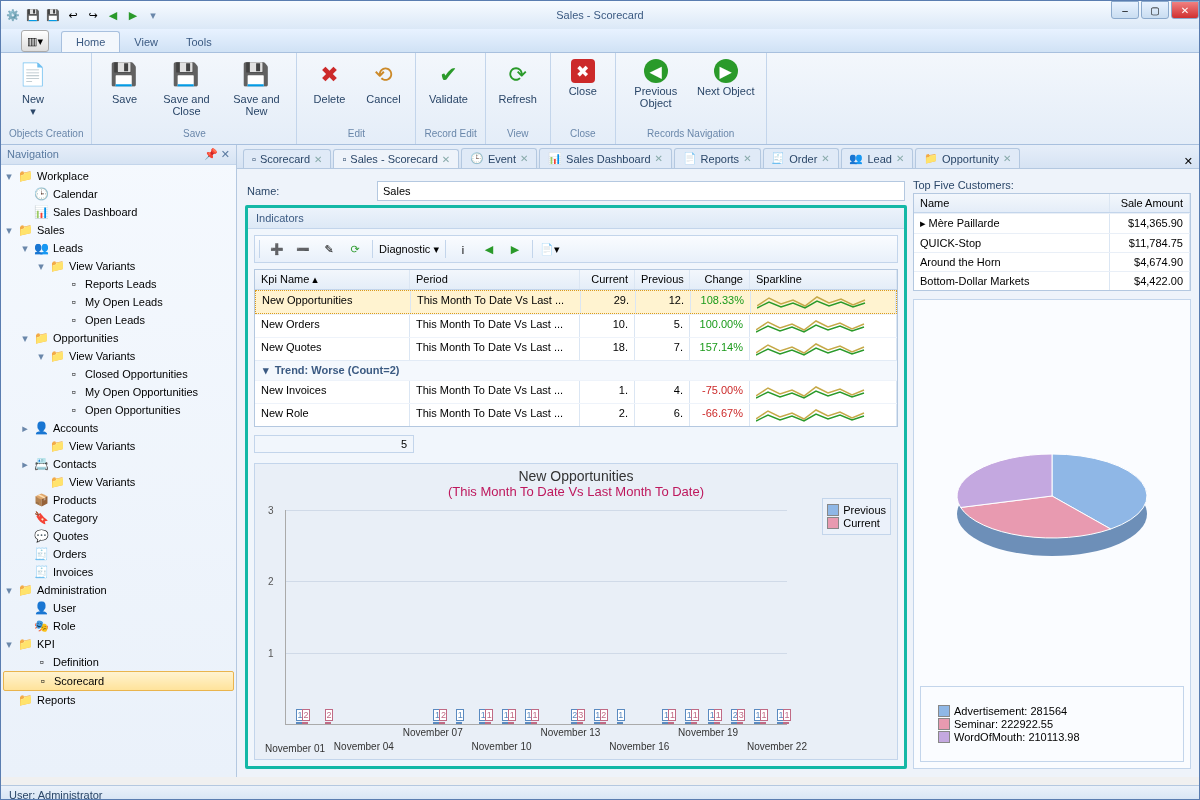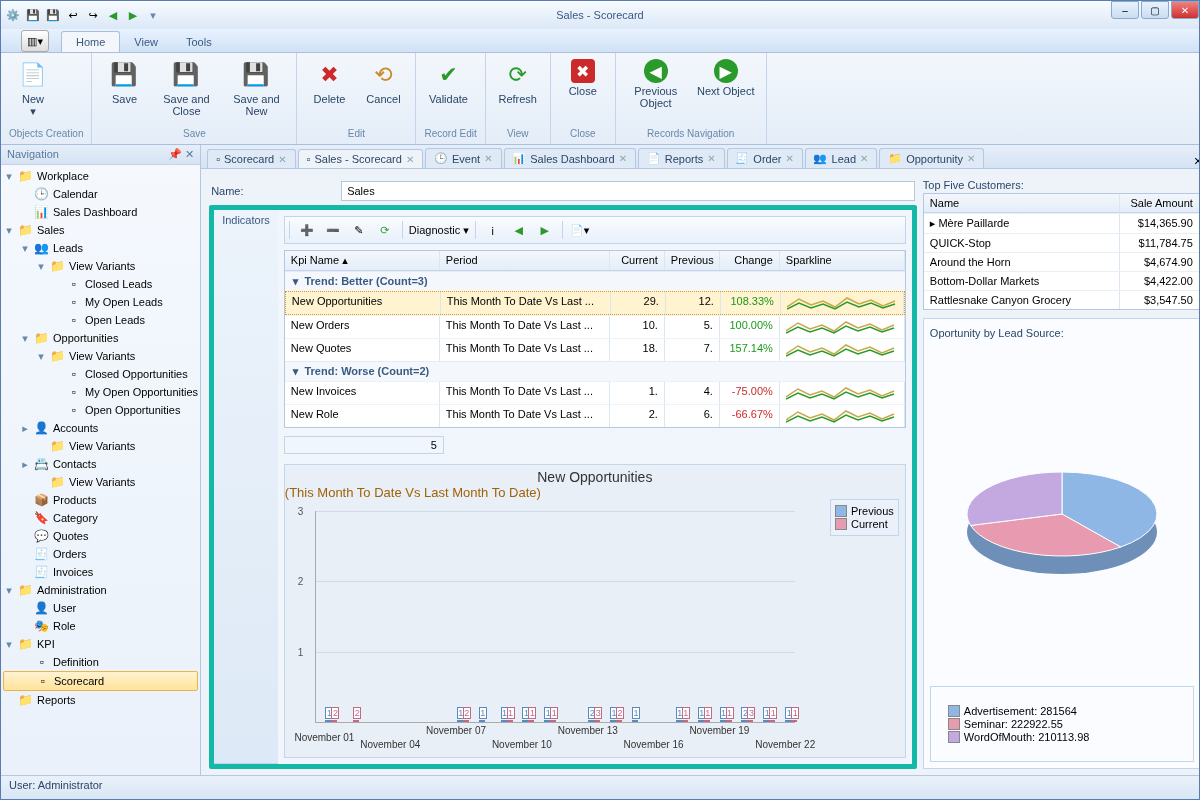--- a/index.html
+++ b/index.html
@@ -36,61 +36,61 @@
 .doctabs { height:24px; display:flex; align-items:flex-end; padding:0 6px; gap:2px; background:linear-gradient(#e6eef9,#d6e3f3); border-bottom:1px solid #b4c8e0; overflow:hidden;}
 .dtab { display:flex; align-items:center; gap:4px; padding:3px 8px; background:#e0eaf7; border:1px solid #b4c8e0; border-bottom:none; border-radius:3px 3px 0 0; color:#2a4668;}
 .dtab.active { background:#eef3fa; }
 .dtab .cls { color:#8aa; font-size:10px;}
 .content { flex:1; display:flex; gap:6px; padding:8px; overflow:hidden;}
 .left-col { flex:1; display:flex; flex-direction:column; min-width:0;}
 .right-col { width:278px; display:flex; flex-direction:column; gap:8px;}
 .field-row { display:flex; align-items:center; gap:10px; padding:4px 2px;}
 .field-row label{ width:120px; color:#2a4668;}
 .field-row input{ flex:1; border:1px solid #b4c8e0; padding:3px 5px; background:#fff;}
-.groupbox { border:5px solid #14b8a6; background:#f1f6fc; border-radius:2px; display:flex;flex-direction:row;}
+.groupbox { border:3px solid #14b8a6; background:#f1f6fc; border-radius:2px; display:flex;flex-direction:column;}
 .groupbox>.gh { padding:4px 8px; color:#3b5a82; background:linear-gradient(#ecf3fb,#dde9f6); border-bottom:1px solid #c3d5eb;}
 .indicators-body { flex:1; padding:6px; display:flex; flex-direction:column; gap:6px; overflow:hidden;}
 .toolbar { display:flex; gap:4px; align-items:center; padding:2px; background:linear-gradient(#fafcff,#e8f0fa); border:1px solid #c3d5eb;}
 .tbtn{width:22px;height:22px;border:1px solid transparent;border-radius:2px;display:flex;align-items:center;justify-content:center;}
 .tsep{width:1px;height:18px;background:#c3d5eb;margin:0 2px;}
 .grid { border:1px solid #b4c8e0; background:#fff; flex:0 0 auto;}
 .ghdr { display:flex; background:linear-gradient(#f3f7fc,#e4edf8); border-bottom:1px solid #c3d5eb;}
 .gcell{ padding:3px 6px; border-right:1px solid #dbe6f3;}
 .grp-hdr { padding:3px 8px; background:linear-gradient(#fafcff,#eef4fb); border:1px solid #c3d5eb; margin:4px 4px 0 4px; color:#3b5a82;}
 .grouprow { padding:3px 8px; background:#f4f8fd; color:#3b5a82; font-weight:600; border-top:1px solid #e2ebf6;}
 .grow { display:flex; border-top:1px solid #eef3fa;}
 .grow.sel { background:#fff3d0; border:1px dotted #d99a1e;}
 .c-name{width:155px}.c-per{width:170px}.c-cur{width:55px;text-align:right}.c-prev{width:55px;text-align:right}.c-chg{width:60px;text-align:right}.c-spark{flex:1}
 .pos{color:#1a9a1a}.neg{color:#cc2a2a}
 .spark{height:16px;}
 .countbox{border:1px solid #c3d5eb; width:160px; padding:2px 6px; text-align:right; margin-top:2px;}
 .chartbox { flex:1; border:1px solid #c3d5eb; background:#e9eff7; margin-top:4px; position:relative; overflow:hidden;}
 .chart-title{ text-align:center; color:#333; font-size:14px; padding:4px 0 0 0;}
-.chart-sub{ text-align:left; color:#a16207; font-size:13px; padding:0 0 4px 0;}
+.chart-sub{ text-align:center; color:#be185d; font-size:13px; padding:0 0 4px 0;}
 .legend{position:absolute; right:6px; top:34px; background:rgba(235,241,249,.9); border:1px solid #c3d5eb; padding:4px;}
 .lg-item{display:flex;align-items:center;gap:4px;margin:1px 0;}
 .sw{width:12px;height:12px;border:1px solid #888;}
 .bars{position:absolute; left:30px; right:110px; top:46px; bottom:34px; border-left:1px solid #aaa; border-bottom:1px solid #aaa;}
 .ytick{position:absolute;left:-18px;font-size:10px;color:#555;transform:translateY(50%);}
 .ygrid{position:absolute;left:0;right:0;border-top:1px solid #d0dae8;}
 .barpair{position:absolute;bottom:0;width:12px;}
 .bar{position:absolute;bottom:0;width:6px;}
 .bar.prev{background:#8fb7e6;border:1px solid #5a8ac0;left:0;}
 .bar.cur{background:#e89ab0;border:1px solid #c06a85;left:6px;}
 .bar .val{position:absolute;top:-14px;left:-1px;width:8px;text-align:center;border:1px solid #c06a85;color:#c06a85;background:#fff;font-size:9px;}
 .bar.prev .val{border-color:#5a8ac0;color:#5a8ac0;}
 .xlabels{position:absolute;left:30px;right:110px;bottom:4px;height:28px;}
 .xlab{position:absolute;font-size:10px;color:#333;white-space:nowrap;transform:translateX(-50%);}
 .grid2 { border:1px solid #b4c8e0; background:#fff;}
 .grid2 .ghdr{font-weight:normal;}
 .grid2 .grow{border-top:1px solid #e9eff7;}
 .c2-name{flex:1}.c2-amt{width:80px;text-align:right}
 .piebox{flex:1;border:1px solid #c3d5eb;background:#fafcff;padding:6px;display:flex;flex-direction:column;}
 .pie-legend{border:1px solid #c3d5eb;padding:17px;margin-top:4px;}
-.statusbar{position:absolute;left:0;right:0;bottom:0;height:24px;background:linear-gradient(#eaf1fa,#d9e6f5);border-top:1px solid #b4c8e0;padding:3px 8px;color:#2a4668;}
+.statusbar{position:absolute;left:0;right:0;bottom:0;height:14px;background:linear-gradient(#eaf1fa,#d9e6f5);border-top:1px solid #b4c8e0;padding:3px 8px;color:#2a4668;}
 svg{display:block;}
 </style>
 </head>
 <body>
 
 <div class="titlebar">
   <div class="qat">
     <span class="ic">⚙️</span>
     <span class="ic">💾</span>
     <span class="ic">💾</span>
@@ -230,21 +230,21 @@
           <span>Leads</span>
         </div>
         <div class="tn d3">
           <span class="exp">▾</span>
           <span class="ticon">📁</span>
           <span>View Variants</span>
         </div>
         <div class="tn d4">
           <span class="exp"></span>
           <span class="ticon">▫</span>
-          <span>Closed Leads</span>
+          <span>Reports Leads</span>
         </div>
         <div class="tn d4">
           <span class="exp"></span>
           <span class="ticon">▫</span>
           <span>My Open Leads</span>
         </div>
         <div class="tn d4">
           <span class="exp"></span>
           <span class="ticon">▫</span>
           <span>Open Leads</span>
@@ -431,21 +431,20 @@
 
             <div class="grid" id="kpi-grid">
                 <div class="ghdr">
                   <div class="gcell c-name">Kpi Name ▴</div>
                   <div class="gcell c-per">Period</div>
                   <div class="gcell c-cur">Current</div>
                   <div class="gcell c-prev">Previous</div>
                   <div class="gcell c-chg">Change</div>
                   <div class="gcell c-spark">Sparkline</div>
                 </div>
-                <div class="grouprow">▾ &nbsp;Trend: Better (Count=3)</div>
                 <div class="grow sel">
       <div class="gcell c-name">New Opportunities</div>
       <div class="gcell c-per">This Month To Date Vs Last ...</div>
       <div class="gcell c-cur">29.</div>
       <div class="gcell c-prev">12.</div>
       <div class="gcell c-chg pos">108.33%</div>
       <div class="gcell c-spark">
                     <svg class="spark" width="110" height="16">
                       <polyline fill="none" stroke="#c6a948" stroke-width="1.5" points="0,12 12,4 24,10 36,6 48,12 60,3 72,9 84,5 96,11 108,6"></polyline>
                       <polyline fill="none" stroke="#2a9a2a" stroke-width="1.5" points="0,14 12,8 24,13 36,9 48,14 60,7 72,12 84,8 96,13 108,9"></polyline>
@@ -642,21 +641,21 @@
                   <div class="barpair" style="left:98%">
                     <div class="bar prev" style="height:33.33333333333333%">
                       <span class="val">1</span>
                     </div>
                     <div class="bar cur" style="height:33.33333333333333%">
                       <span class="val">1</span>
                     </div>
                   </div>
                 </div>
               <div class="xlabels" id="xlabels">
-                  <div class="xlab" style="left:2%;top:7px">November 01</div>
+                  <div class="xlab" style="left:2%;top:16px">November 01</div>
                   <div class="xlab" style="left:15.714285714285714%;top:14px">November 04</div>
                   <div class="xlab" style="left:29.428571428571427%;top:0px">November 07</div>
                   <div class="xlab" style="left:43.14285714285714%;top:14px">November 10</div>
                   <div class="xlab" style="left:56.857142857142854%;top:0px">November 13</div>
                   <div class="xlab" style="left:70.57142857142857%;top:14px">November 16</div>
                   <div class="xlab" style="left:84.28571428571428%;top:0px">November 19</div>
                   <div class="xlab" style="left:98%;top:14px">November 22</div>
                 </div>
             </div>
           </div>
@@ -680,28 +679,23 @@
                 <div class="gcell c2-amt">$11,784.75</div>
               </div>
               <div class="grow">
                 <div class="gcell c2-name">Around the Horn</div>
                 <div class="gcell c2-amt">$4,674.90</div>
               </div>
               <div class="grow">
                 <div class="gcell c2-name">Bottom-Dollar Markets</div>
                 <div class="gcell c2-amt">$4,422.00</div>
               </div>
-              <div class="grow">
-                <div class="gcell c2-name">Rattlesnake Canyon Grocery</div>
-                <div class="gcell c2-amt">$3,547.50</div>
-              </div>
             </div>
         </div>
         <div class="piebox">
-          <div style="color:#2a4668;padding:2px 0">Oportunity by Lead Source:</div>
           <div style="flex:1;display:flex;align-items:center;justify-content:center">
             <svg width="240" height="180" viewBox="0 0 240 180">
               <ellipse cx="120" cy="110" rx="95" ry="42" fill="#6d8fb8"></ellipse>
               <g id="pie-top">
                   <path d="M 120 92 L 120 50 A 95 42 0 0 1 178.68918141369113 125.02671309221937 Z" fill="#8fb7e6" stroke="#fff"></path>
                   <path d="M 120 92 L 178.68918141369113 125.02671309221937 A 95 42 0 0 1 28.612257437924825 103.4715923665079 Z" fill="#e89ab0" stroke="#fff"></path>
                   <path d="M 120 92 L 28.612257437924825 103.4715923665079 A 95 42 0 0 1 119.99999999999999 50 Z" fill="#c4a8e0" stroke="#fff"></path>
                 </g>
             </svg>
           </div>

